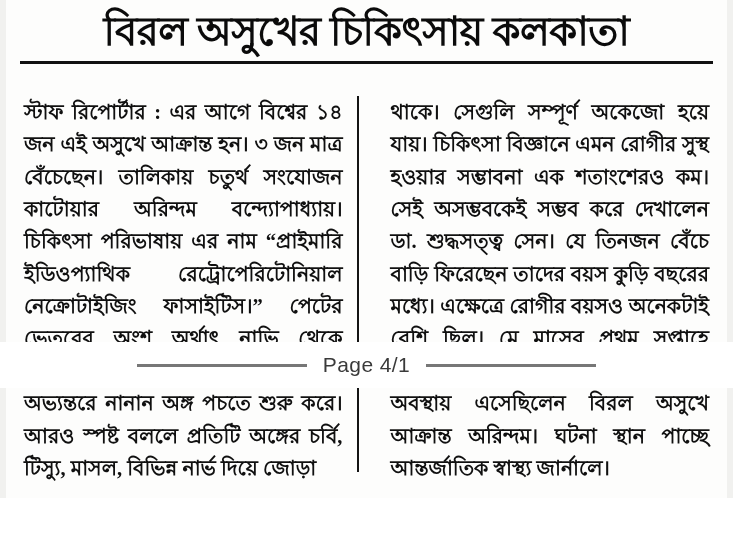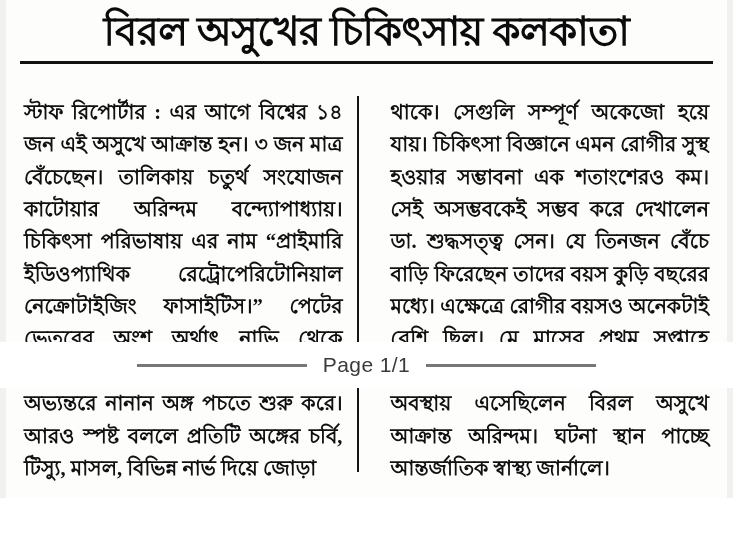--- a/index.html
+++ b/index.html
@@ -132,17 +132,17 @@
         </div>
       </div>
       <div class="col right">
         <div class="body-text">থাকে। সেগুলি সম্পূর্ণ অকেজো হয়ে যায়। চিকিৎসা বিজ্ঞানে এমন রোগীর সুস্থ হওয়ার সম্ভাবনা এক শতাংশেরও কম। সেই অসম্ভবকেই সম্ভব করে দেখালেন ডা. শুদ্ধসত্ত্ব সেন। যে তিনজন বেঁচে বাড়ি ফিরেছেন তাদের বয়স কুড়ি বছরের মধ্যে। এক্ষেত্রে রোগীর বয়সও অনেকটাই বেশি ছিল। মে মাসের প্রথম সপ্তাহে ঢাকুরিয়ার আমরি হাসপাতালে মরণাপন্ন অবস্থায় এসেছিলেন বিরল অসুখে আক্রান্ত অরিন্দম। ঘটনা স্থান পাচ্ছে আন্তর্জাতিক স্বাস্থ্য জার্নালে।</div>
       </div>
     </div>
   </div>
 
   <div class="footer">
     <div class="footer-line"></div>
-    <div class="footer-label">Page 1/1</div>
+    <div class="footer-label">Page 4/1</div>
     <div class="footer-line"></div>
   </div>
 
 </div>
 
 </body></html>

